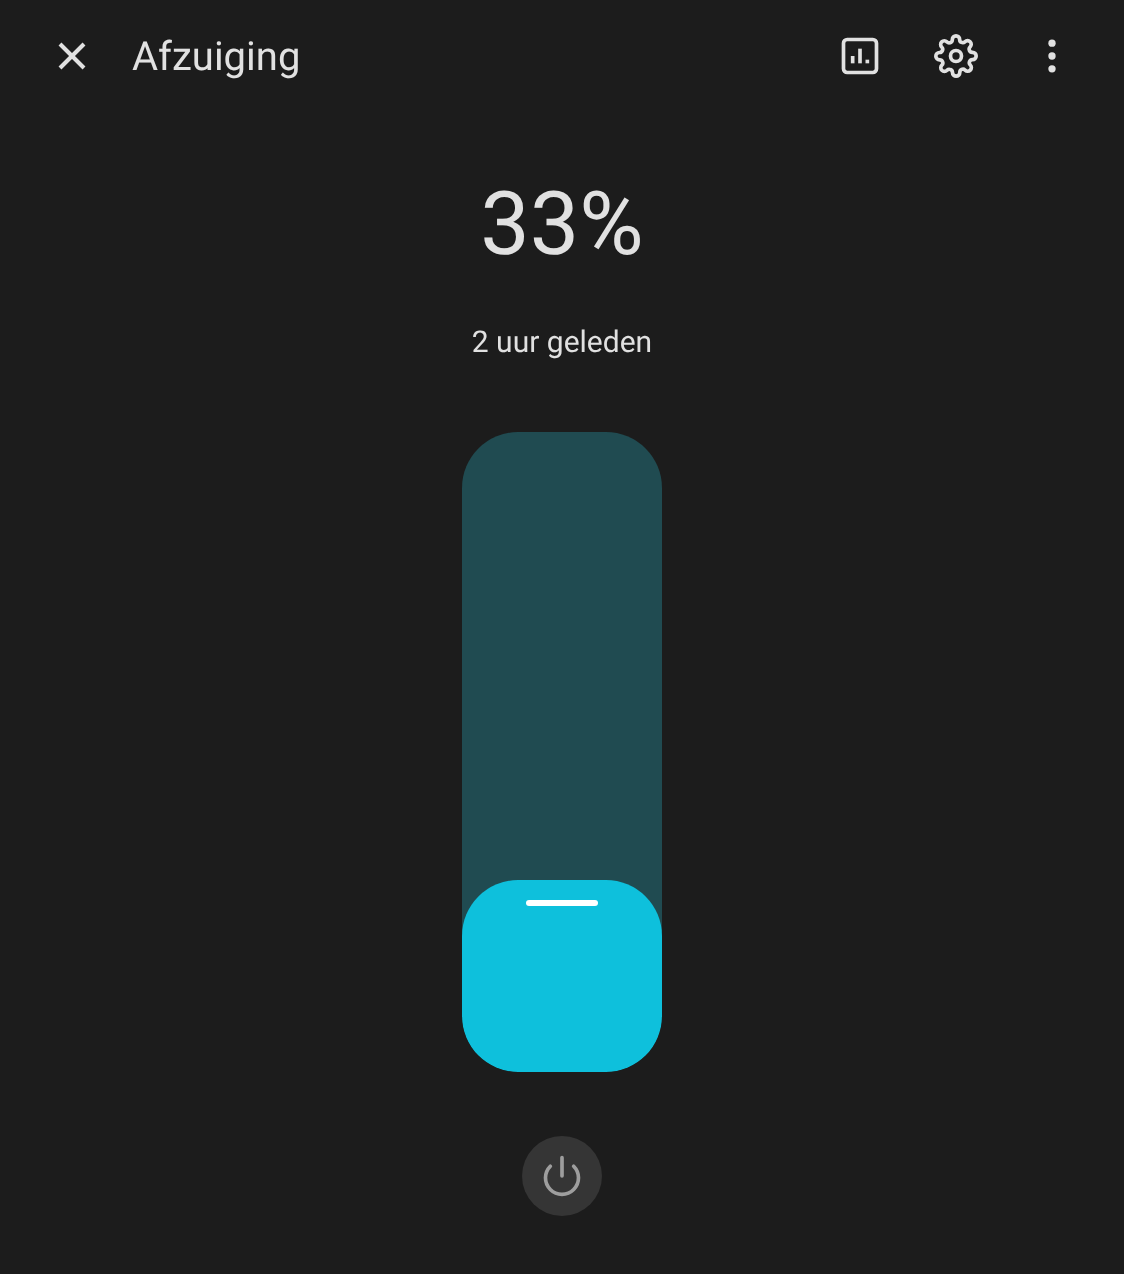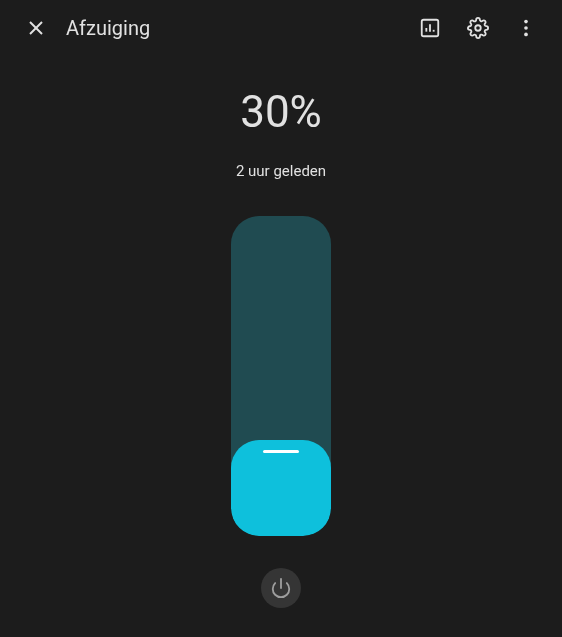--- a/index.html
+++ b/index.html
@@ -136,21 +136,21 @@
       <svg width="22" height="22" viewBox="0 0 24 24" fill="currentColor">
         <circle cx="12" cy="5" r="2"></circle>
         <circle cx="12" cy="12" r="2"></circle>
         <circle cx="12" cy="19" r="2"></circle>
       </svg>
     </div>
   </div>
 </div>
 
 <div class="content">
-  <div class="percentage">30%</div>
+  <div class="percentage">33%</div>
   <div class="timestamp">2 uur geleden</div>
 
   <div class="slider-container">
     <div class="slider-fill" id="slider-fill" style="height: 30%;">
       <div class="slider-handle"></div>
     </div>
   </div>
 
   <div class="power-btn">
     <svg width="22" height="22" viewBox="0 0 24 24" fill="none" stroke="currentColor" stroke-width="2" stroke-linecap="round">

